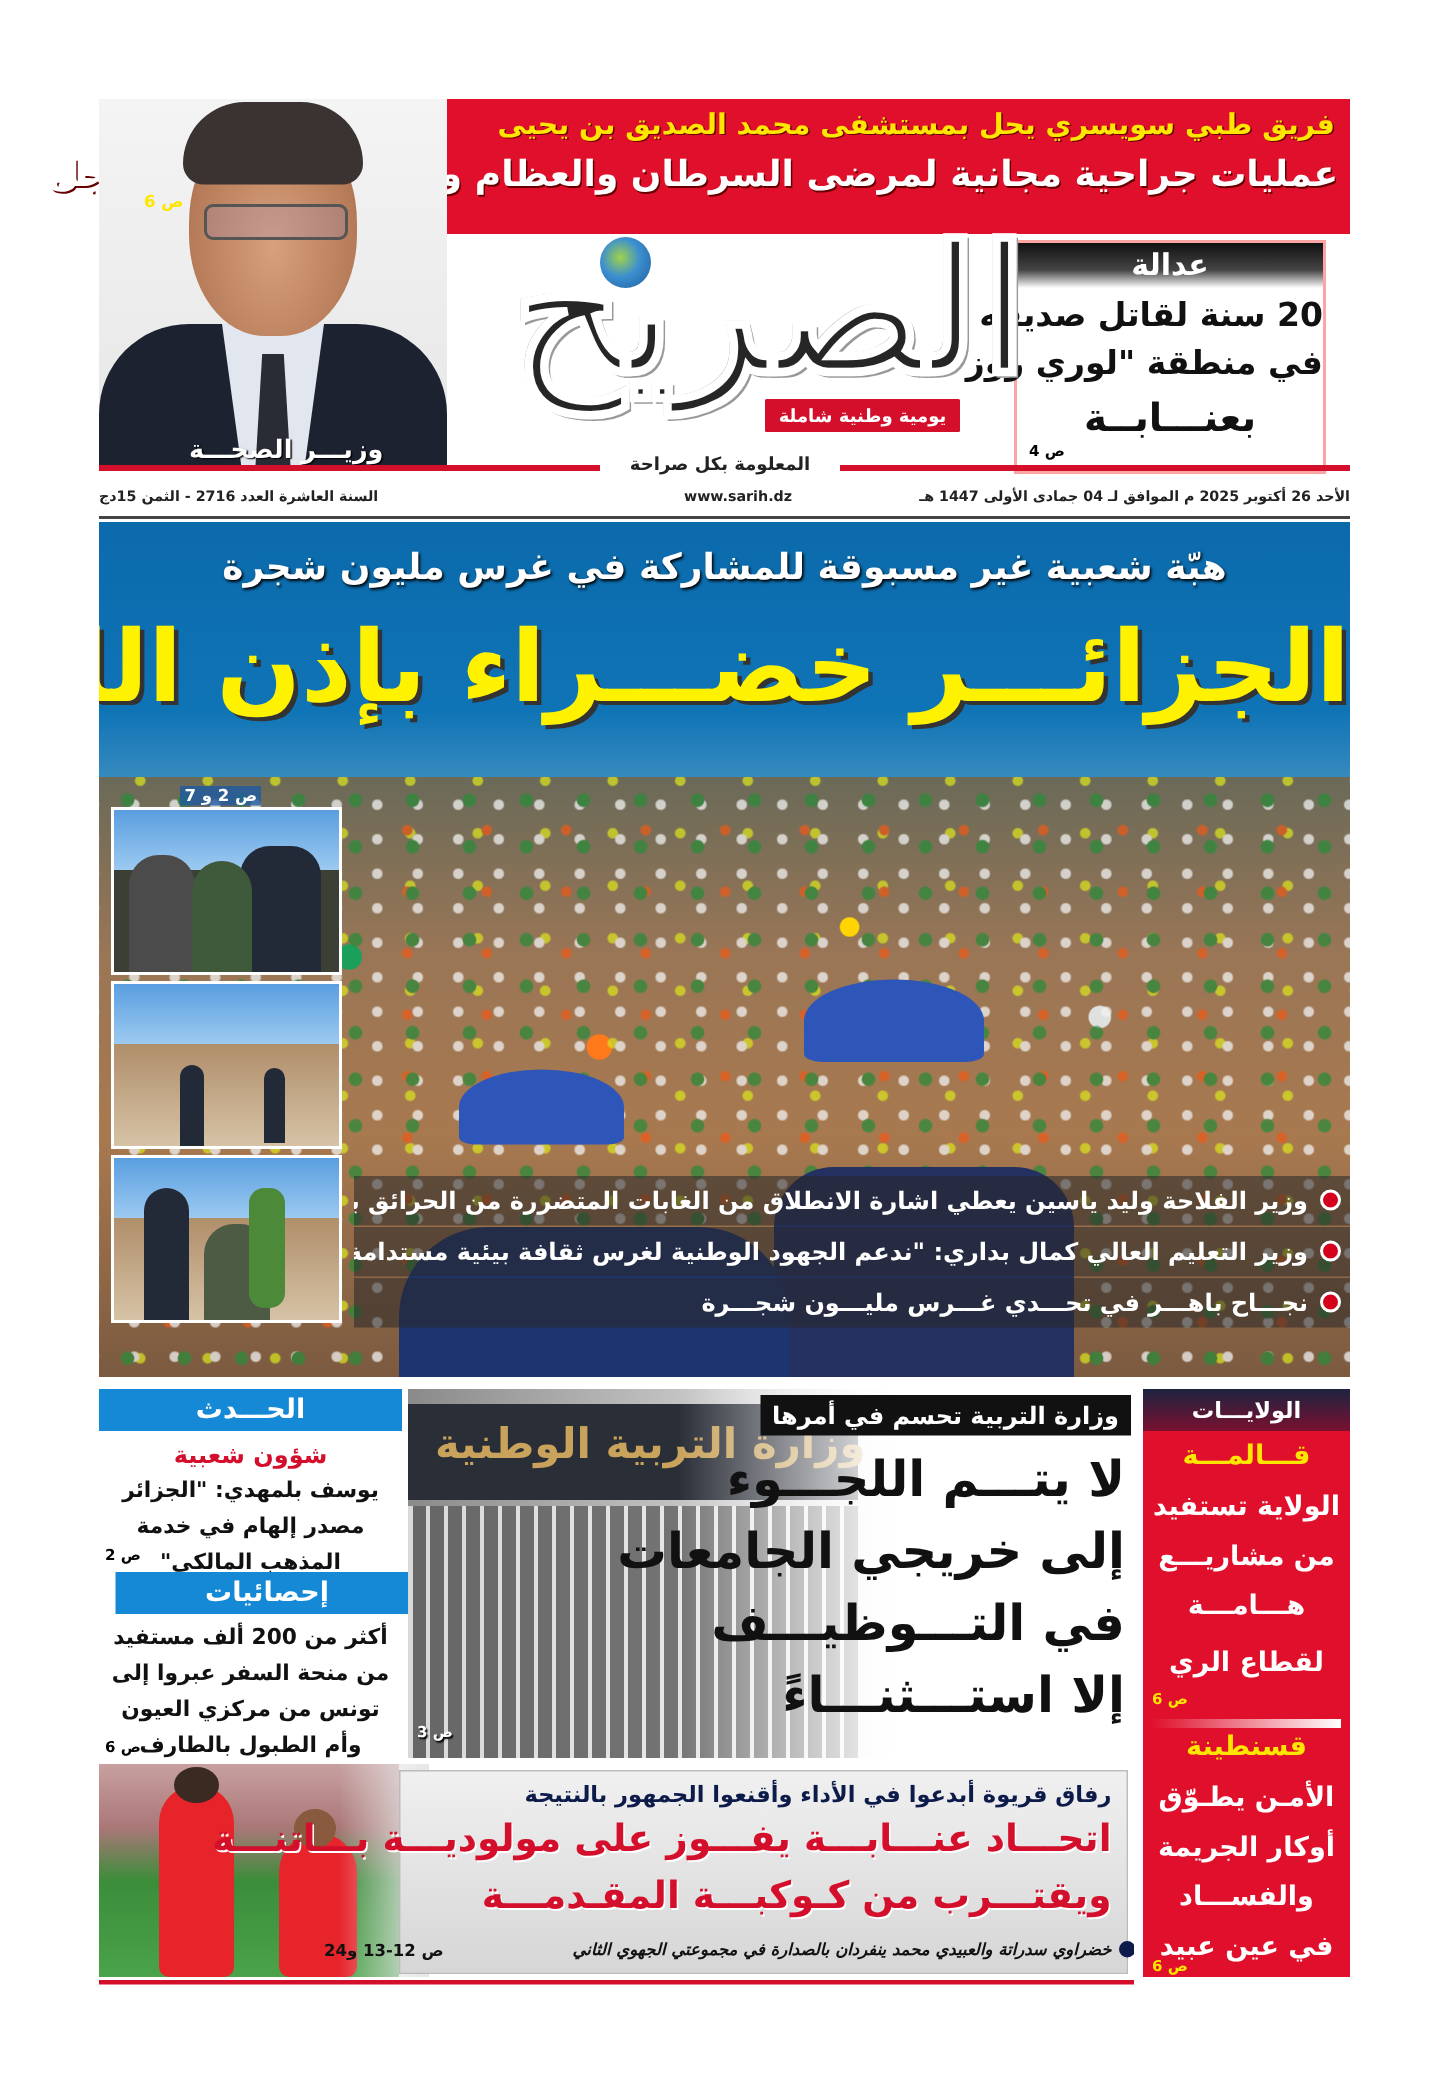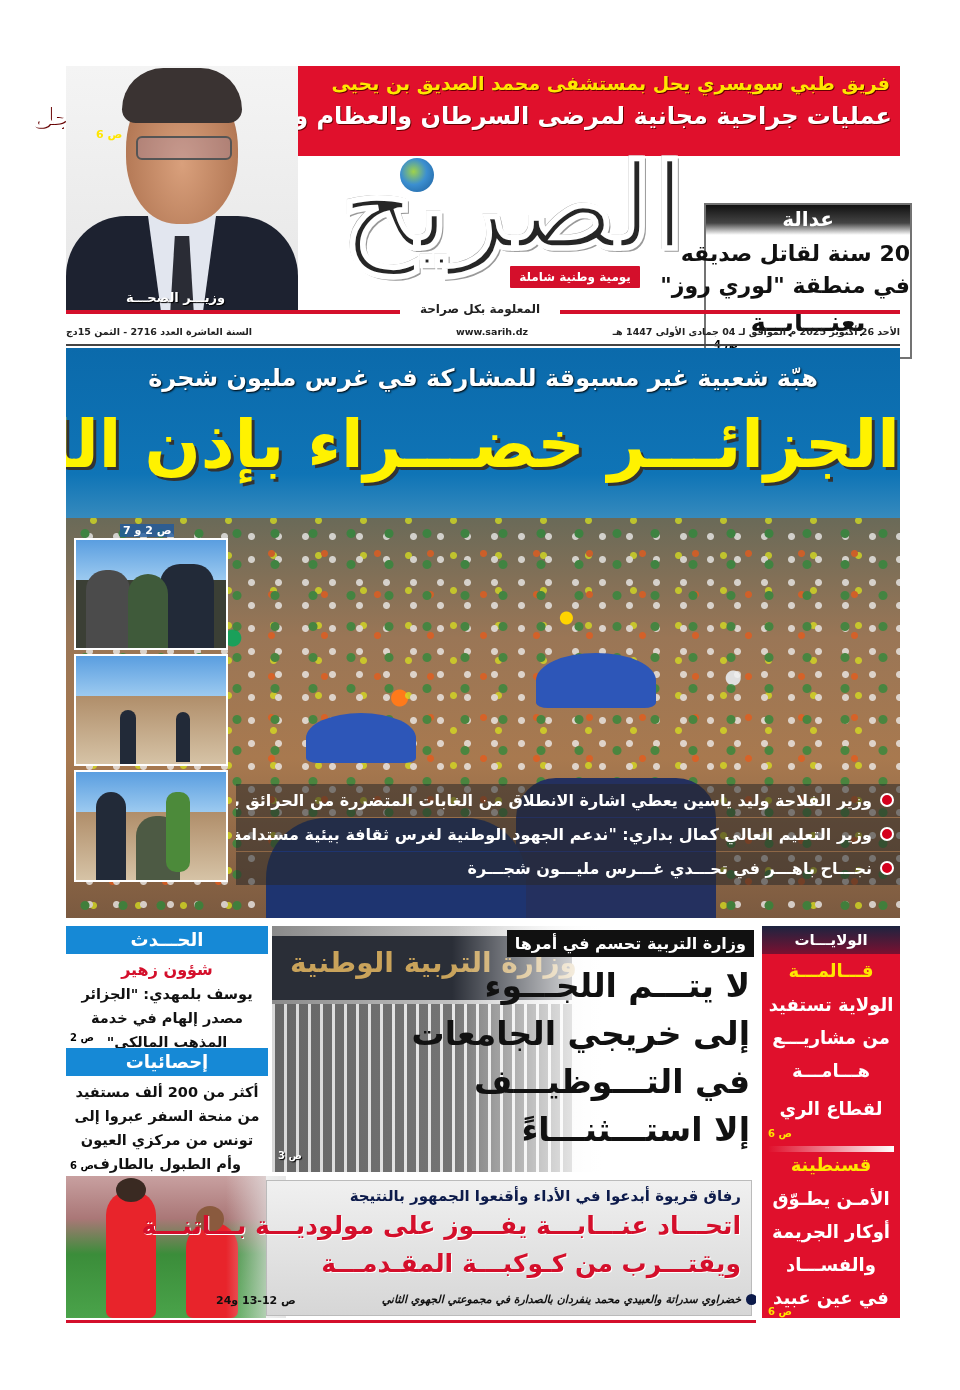--- a/index.html
+++ b/index.html
@@ -13,23 +13,23 @@
   #top-page{left:96px;top:128px;color:#ffe600;font-size:11px;font-weight:bold;}
   
   #portrait{left:66px;top:66px;width:232px;height:248px;overflow:hidden;}
   #portrait-bg{left:0;top:0;width:232px;height:248px;background:linear-gradient(180deg,#f4f4f4 0%,#e6e6e6 100%);}
   #portrait-head{left:60px;top:8px;width:112px;height:150px;border-radius:50% 50% 45% 45%;background:radial-gradient(ellipse at 50% 60%,#d9a07c 0%,#b57a57 70%,#8a5a3e 100%);}
   #portrait-hair{left:56px;top:2px;width:120px;height:55px;border-radius:60px 60px 20px 20px;background:#3a3332;}
   #portrait-glasses{left:70px;top:70px;width:92px;height:20px;border:2px solid #555;border-radius:6px;background:rgba(150,140,200,0.25);}
   #portrait-suit{left:0;top:150px;width:232px;height:100px;background:#1d2230;border-radius:60px 60px 0 0;}
   #portrait-shirt{left:82px;top:150px;width:68px;height:100px;background:#e2e6ef;clip-path:polygon(0 0,100% 0,80% 100%,20% 100%);}
   #portrait-tie{left:104px;top:170px;width:24px;height:80px;background:#2a2c35;clip-path:polygon(20% 0,80% 0,100% 100%,0 100%);}
-  #portrait-caption{left:60px;top:224px;color:#fff;font-size:13px;font-weight:bold;text-shadow:1px 1px 1px #000;white-space:nowrap;}
-  
-  #justice-box{left:704px;top:160px;width:204px;height:152px;border:2px solid #737373;background:#fff;margin-top:43px;}
+  #portrait-caption{left:60px;top:224px;color:#fff;font-size:17px;font-weight:bold;text-shadow:1px 1px 1px #000;white-space:nowrap;}
+  
+  #justice-box{left:676px;top:160px;width:204px;height:152px;border:2px solid #fca5a5;background:#fff;}
   #justice-header{left:0;top:0;width:204px;height:30px;background:linear-gradient(180deg,#111 0%,#444 60%,#fff 100%);}
   #justice-label{left:0;top:2px;width:204px;text-align:center;color:#fff;font-weight:bold;font-size:20px;letter-spacing:14px;}
   .justice-line{width:204px;text-align:center;font-weight:bold;font-size:22px;color:#111;white-space:nowrap;}
   #justice-page{left:8px;top:134px;font-size:10px;font-weight:bold;}
   
   #logo{left:300px;top:150px;width:386px;height:150px;}
   #logo-text{left:0;top:-18px;width:386px;text-align:right;font-size:118px;font-weight:bold;color:#262626;-webkit-text-stroke:2px #fff;text-shadow:2px 2px 0 #999,-1px -1px 0 #999;font-family:"DejaVu Serif",serif;line-height:150px;}
   #globe{left:100px;top:8px;width:34px;height:34px;border-radius:50%;background:radial-gradient(circle at 40% 40%,#9fd24a 0%,#3c8fd0 45%,#1b5d9b 100%);}
   #tagline-box{left:210px;top:116px;width:130px;height:22px;background:#d40f2b;color:#fff;font-weight:bold;font-size:12px;text-align:center;line-height:22px;border-radius:1px;}
   #motto-bar{left:66px;top:310px;width:834px;height:4px;background:#d40f2b;}
@@ -184,24 +184,24 @@
 
   <div class="abs" id="bullets">
     <div class="bullet rtl"><span class="bullet-dot"></span><span>وزير الفلاحة وليد ياسين يعطي اشارة الانطلاق من الغابات المتضررة من الحرائق بتيزي وزو</span></div>
     <div class="bullet rtl"><span class="bullet-dot"></span><span>وزير التعليم العالي كمال بداري: "ندعم الجهود الوطنية لغرس ثقافة بيئية مستدامة"</span></div>
     <div class="bullet rtl"><span class="bullet-dot"></span><span>نجـــاح باهـــر في تحـــدي غـــرس مليـــون شجـــرة</span></div>
   </div>
 </div>
 
 <div class="abs" id="col-left">
   <div class="abs rtl sect-head" style="top:0;">الحـــدث</div>
-  <div class="abs rtl left-text left-red" style="top:32px;">شؤون زهير</div>
+  <div class="abs rtl left-text left-red" style="top:32px;">شؤون شعبية</div>
   <div class="abs rtl left-text" style="top:56px;">يوسف بلمهدي: "الجزائر مصدر إلهام في خدمة المذهب المالكي"</div>
   <div class="abs rtl pg" style="left:4px;top:106px;">ص 2</div>
-  <div class="abs rtl sect-head" style="top:122px;">إحصائيات</div>
+  <div class="abs rtl sect-head" style="top:122px;margin-left:11px;">إحصائيات</div>
   <div class="abs rtl left-text" style="top:154px;">أكثر من 200 ألف مستفيد من منحة السفر عبروا إلى تونس من مركزي العيون وأم الطبول بالطارف</div>
   <div class="abs rtl pg" style="left:4px;top:234px;">ص 6</div>
 </div>
 
 <div class="abs" id="center">
   <div class="abs" id="bld-facade"></div>
   <div class="abs" id="bld-sign"></div>
   <div class="abs rtl" id="bld-sign-text">وزارة التربية الوطنية</div>
   <div class="abs" id="bld-grille"></div>
   <div class="abs" id="bld-fade"></div>

